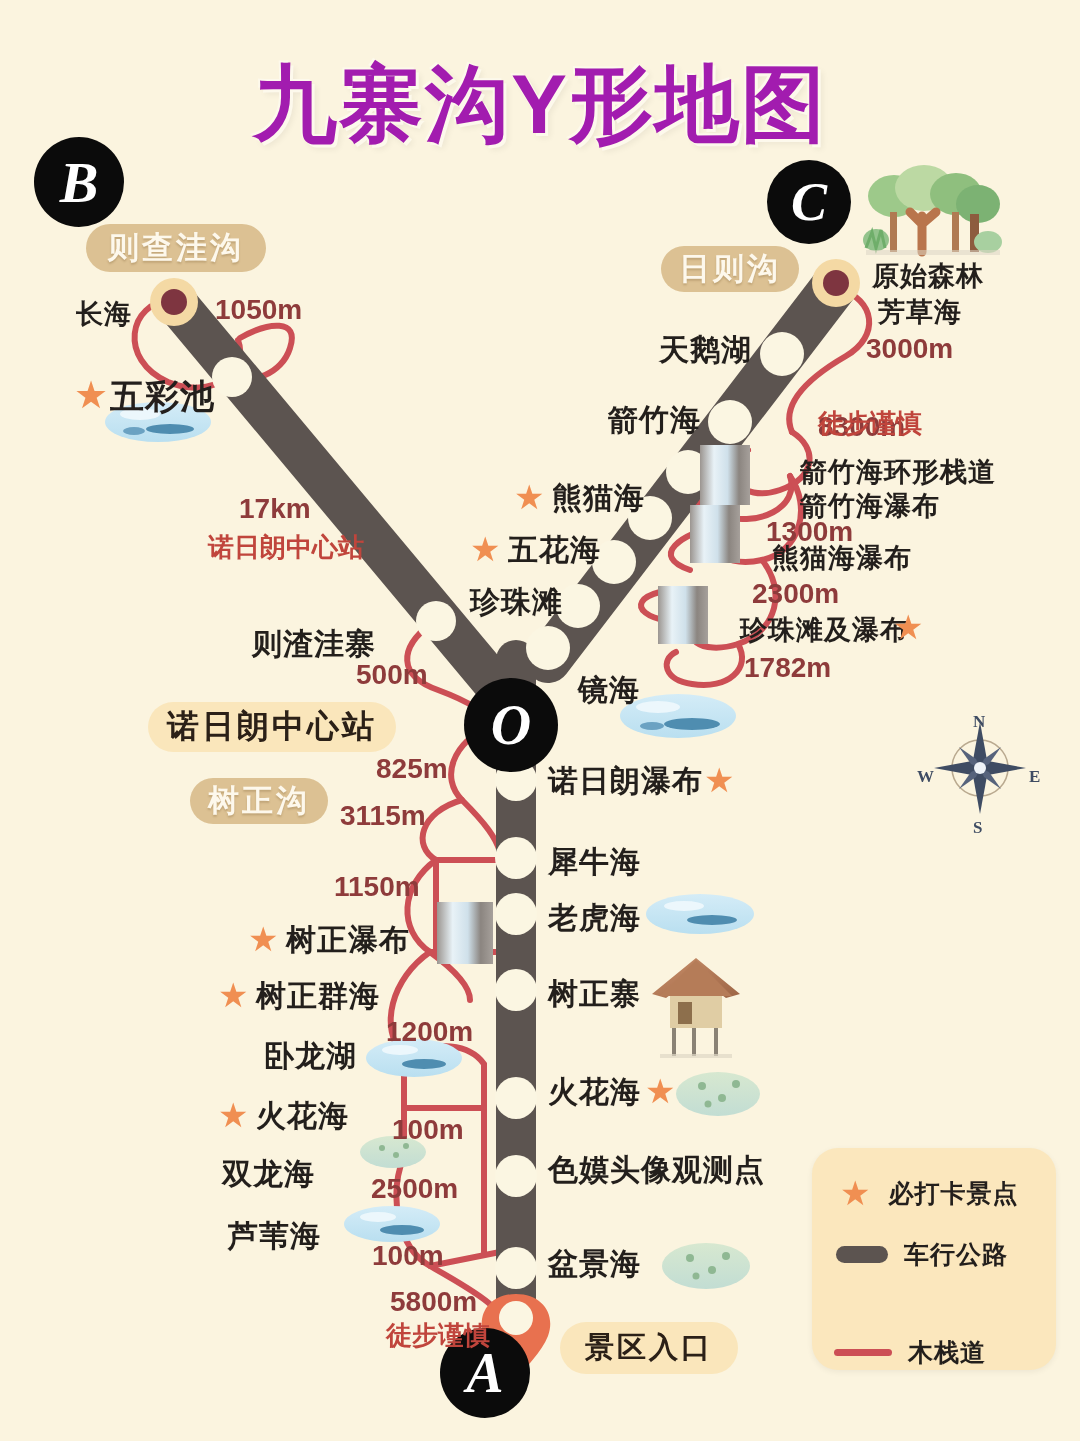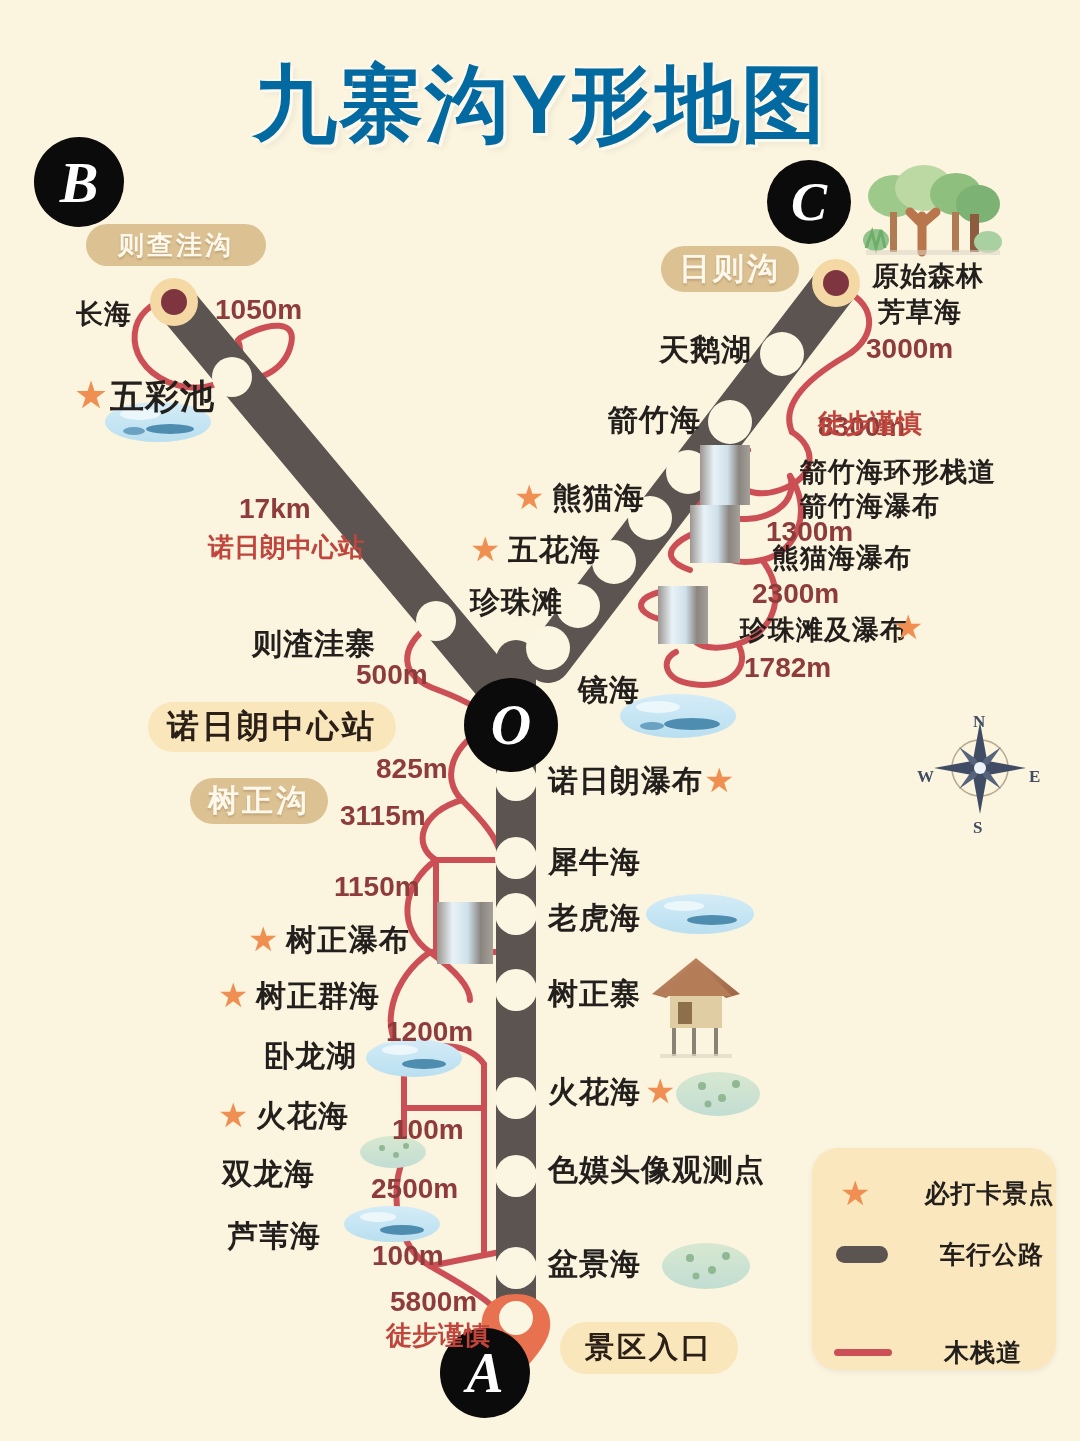--- a/index.html
+++ b/index.html
@@ -16,21 +16,21 @@
   .t{position:absolute;white-space:nowrap;font-weight:bold;color:#231f1c;}
   .poi{font-size:30px;letter-spacing:1px;}
   .poi-sm{font-size:27px;letter-spacing:1px;}
   .dist{position:absolute;white-space:nowrap;font-weight:bold;color:#8e3b3b;font-size:28px;}
   .warn{position:absolute;white-space:nowrap;font-weight:bold;color:#c0453c;font-size:26px;}
 
   
   #title{
     position:absolute;left:0;right:0;top:48px;text-align:center;
     font-size:84px;font-weight:bold;letter-spacing:2px;
-    color:#0369a1;
+    color:#a21caf;
     text-shadow:3px 3px 0 #fdf9ec, -2px -2px 0 #fdf9ec, 5px 5px 6px rgba(0,0,0,.06);
   }
 
   
   .badge{
     position:absolute;border-radius:50%;background:#0b0b0b;
     display:flex;align-items:center;justify-content:center;
     color:#fff;font-weight:bold;font-style:italic;
     font-family:"Liberation Serif",serif;
   }
@@ -47,21 +47,21 @@
   .star{position:absolute;color:#f08f52;font-size:34px;line-height:1;}
   .star.lg{font-size:38px;}
 
   
   #legend{
     position:absolute;left:812px;top:1148px;width:244px;height:222px;
     background:#fbe7bd;border-radius:26px;
     box-shadow:0 2px 6px rgba(0,0,0,.06);
   }
   .lg-row{position:absolute;display:flex;align-items:center;}
-  .lg-txt{font-size:25px;font-weight:bold;color:#231f1c;letter-spacing:1px;white-space:nowrap;margin-left:36px;}
+  .lg-txt{font-size:25px;font-weight:bold;color:#231f1c;letter-spacing:1px;white-space:nowrap;}
   .lg-bar{width:52px;height:17px;border-radius:9px;background:#5c5450;}
   .lg-circ{width:38px;height:38px;border-radius:50%;background:#fbf6e2;}
   .lg-line{width:58px;height:7px;border-radius:4px;background:#cc4f55;}
   .cp-l{position:absolute;font-size:17px;font-weight:bold;color:#3f4c63;font-family:"Liberation Serif",serif;}
 </style>
 </head>
 <body>
 
 <svg id="map" viewBox="0 0 1080 1441">
   <defs>
@@ -281,21 +281,21 @@
 <div class="badge" style="left:767px;top:160px;width:84px;height:84px;font-size:54px;">
   <span>C</span>
 </div>
 <div class="badge" style="left:464px;top:678px;width:94px;height:94px;font-size:56px;">
   <span>O</span>
 </div>
 <div class="badge" style="left:440px;top:1328px;width:90px;height:90px;font-size:56px;">
   <span>A</span>
 </div>
 
-<div class="pill tan" style="left:86px;top:224px;width:180px;height:42px;font-size:26px;">则查洼沟</div>
+<div class="pill tan" style="left:86px;top:224px;width:180px;height:48px;font-size:31px;">则查洼沟</div>
 
 <div class="pill tan" style="left:661px;top:246px;width:138px;height:46px;font-size:31px;">日则沟</div>
 
 <div class="pill cream" style="left:148px;top:702px;width:248px;height:50px;font-size:32px;">诺日朗中心站</div>
 
 <div class="pill tan" style="left:190px;top:778px;width:138px;height:46px;font-size:31px;">树正沟</div>
 
 <div class="pill cream" style="left:560px;top:1322px;width:178px;height:52px;font-size:29px;">景区入口</div>
 
 <div class="t poi-sm" style="left:76px;top:296px;">长海</div>

